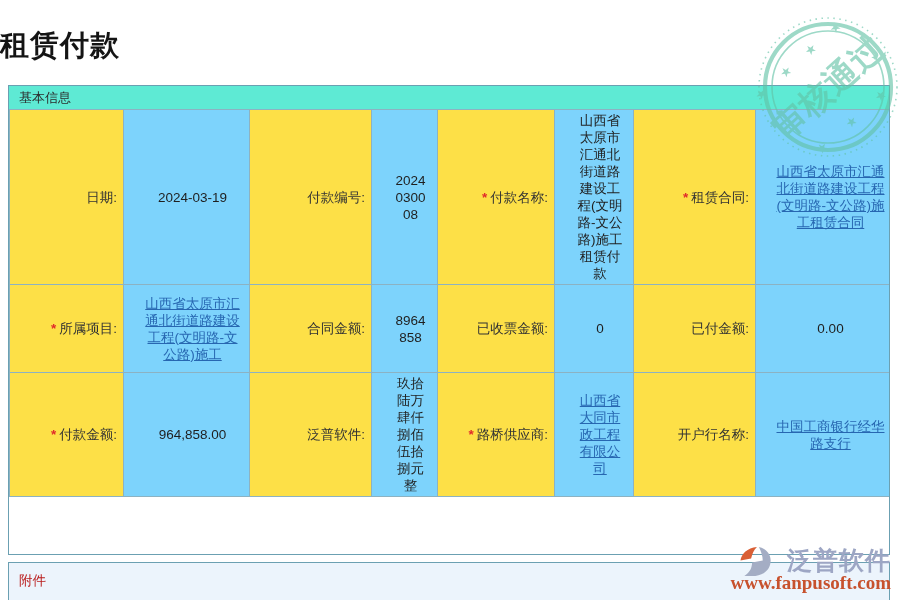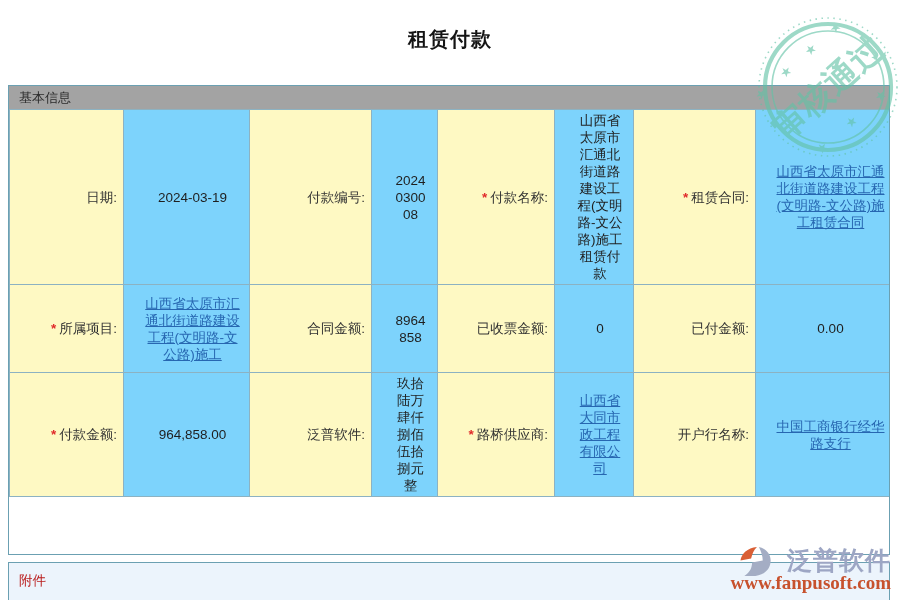--- a/index.html
+++ b/index.html
@@ -1,32 +1,32 @@
 <!DOCTYPE html>
 <html><head>
 <meta charset="utf-8">
 <style>
   html,body{margin:0;padding:0;}
   body{
     width:900px;height:600px;position:relative;overflow:hidden;background:#fff;
     font-family:"Liberation Sans","DejaVu Sans",sans-serif;color:#222;
   }
   .title{
-    position:absolute;top:26px;left:0;width:100%;text-align:center;
-    font-size:20px;font-weight:bold;color:#141414;letter-spacing:1px;
+    position:absolute;top:26px;left:0;width:100%;
+    font-size:29px;font-weight:bold;color:#141414;letter-spacing:1px;
   }
   .panel{position:absolute;left:8px;width:882px;border:1px solid #6ba0b2;background:#fff;box-sizing:border-box;}
   #basic-panel{top:85px;height:470px;overflow:hidden;}
   .panel-h{
-    height:23px;line-height:23px;background:#a3a3a3;border-bottom:1px solid #6ba0b2;
+    height:23px;line-height:23px;background:#5eead4;border-bottom:1px solid #6ba0b2;
     padding-left:10px;font-size:13px;color:#2b2b2b;
   }
   table.form{border-collapse:collapse;table-layout:fixed;width:882px;font-size:13.5px;margin:-1px 0 0 0;}
   td{border:1px solid #8cb2c2;vertical-align:middle;word-break:break-all;overflow:hidden;line-height:17px;}
-  td.lbl{background:#fef9c3;text-align:right;padding:2px 6px 2px 2px;color:#333;}
+  td.lbl{background:#fde047;text-align:right;padding:2px 6px 2px 2px;color:#333;}
   td.val{background:#7dd3fc;text-align:center;padding:2px 8px 2px 20px;color:#1f1f1f;}
   .req{color:#e02a2a;margin-right:3px;font-weight:bold;}
   a.link{color:#2767b1;text-decoration:underline;cursor:pointer;}
   #attach-panel{top:562px;height:55px;background:#ecf4fc;}
   #attach-panel .panel-h2{padding:9px 0 0 10px;font-size:13.5px;color:#b91c1c;}
   .stamp{position:absolute;left:743px;top:2px;opacity:.62;z-index:6;pointer-events:none;}
   .logo{position:absolute;top:545px;right:9px;z-index:7;text-align:right;}
   .logo-row{display:flex;align-items:flex-start;justify-content:flex-end;height:31px;}
   .logo-brand{font-size:25px;font-weight:bold;color:#9da6c4;letter-spacing:1px;line-height:30px;margin-left:12px;}
   .logo-url{font-family:"Liberation Serif","DejaVu Serif",serif;font-weight:bold;font-size:19px;color:#c7512d;line-height:14px;}

